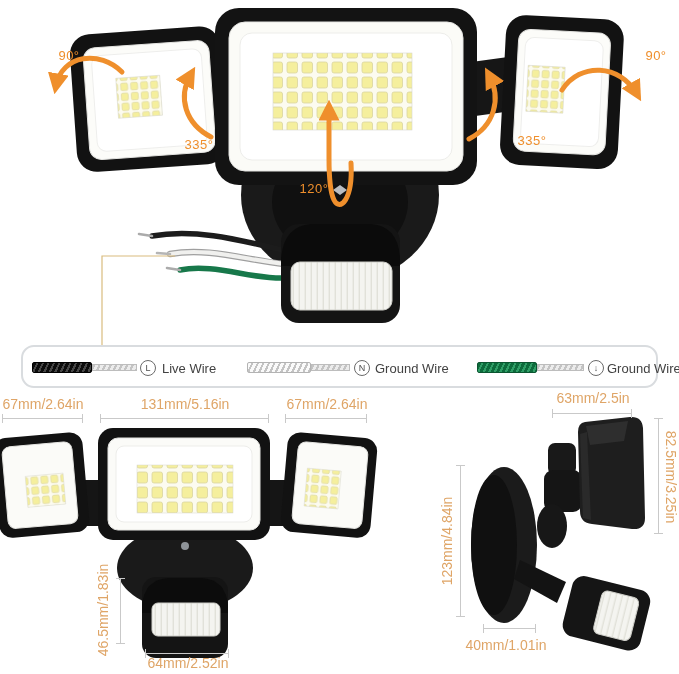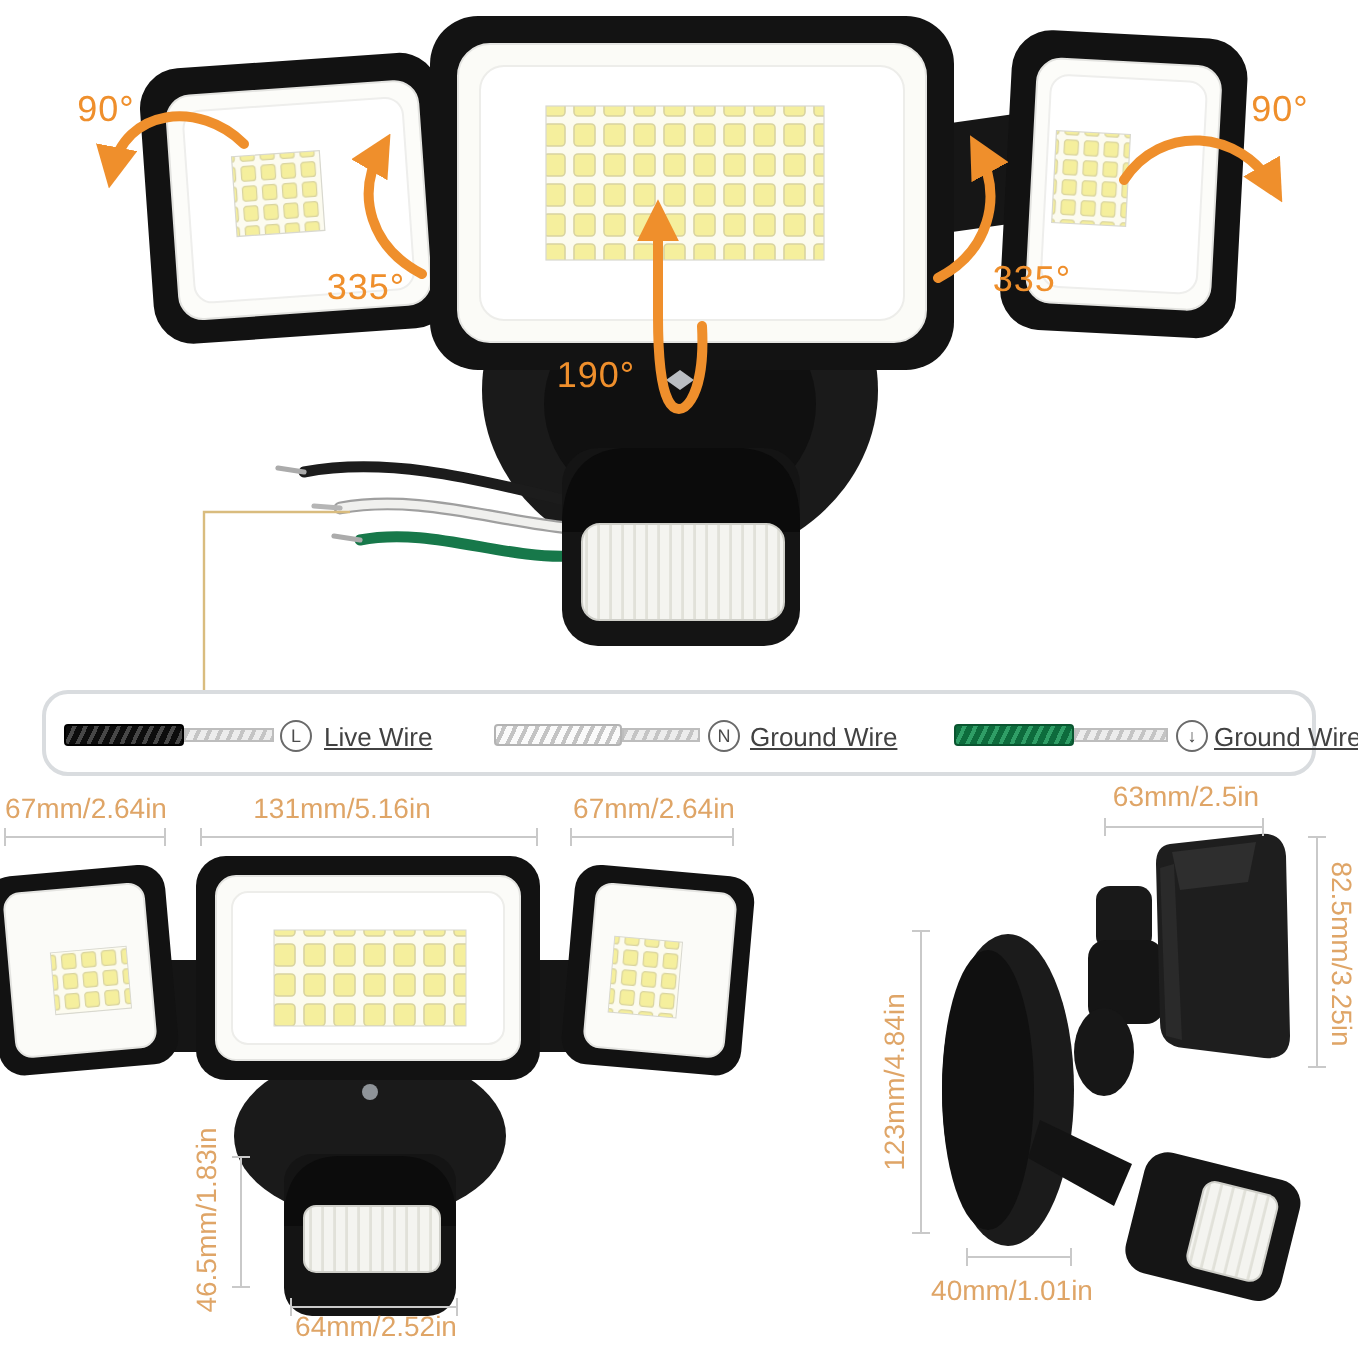--- a/index.html
+++ b/index.html
@@ -8,21 +8,21 @@
     --dimline:#C9C9C9;
   }
   html,body{margin:0;padding:0;background:#fff;}
   .stage{
     position:relative;width:679px;height:674px;background:#fff;overflow:hidden;
     font-family:"Liberation Sans",sans-serif;
   }
   .stage svg{position:absolute;display:block;}
   .angle{
     position:absolute;transform:translate(-50%,-50%);
-    color:var(--orange);font-size:18px;letter-spacing:.5px;white-space:nowrap;
+    color:var(--orange);font-size:13px;letter-spacing:.5px;white-space:nowrap;margin-left:16px;
   }
   .dim-label{
     position:absolute;transform:translate(-50%,-50%);
     color:var(--tan);font-size:14px;white-space:nowrap;
   }
   .dim-label.ccw{transform:translate(-50%,-50%) rotate(-90deg);}
   .dim-label.cw{transform:translate(-50%,-50%) rotate(90deg);}
   .dimh{
     position:absolute;height:9px;box-sizing:border-box;
     border-left:1px solid var(--dimline);border-right:1px solid var(--dimline);
@@ -43,21 +43,21 @@
   .braid.w-green{background:repeating-linear-gradient(115deg,#0d6b3c 0 3px,#2f9e66 3px 5px);border:1px solid #0a5530;}
   .strip{
     position:absolute;top:17px;height:7px;box-sizing:border-box;
     background:repeating-linear-gradient(115deg,#c4c4c4 0 2px,#ececec 2px 5px);
     border:1px solid #bdbdbd;
   }
   .wsym{
     position:absolute;top:13px;width:14px;height:14px;border:1px solid #6a6a6a;border-radius:50%;
     color:#4c4c4c;font-size:9px;line-height:14px;text-align:center;
   }
-  .wlabel{position:absolute;top:14px;color:#424242;font-size:13px;white-space:nowrap;text-decoration:underline;}
+  .wlabel{position:absolute;top:14px;color:#424242;font-size:13px;white-space:nowrap;}
 </style>
 </head>
 <body>
 
 <div class="stage">
 
   <svg width="0" height="0" aria-hidden="true">
     <defs>
       <pattern id="ledL" width="15" height="15" patternUnits="userSpaceOnUse">
         <rect width="15" height="15" fill="#fcfbef"></rect>
@@ -133,21 +133,21 @@
       <path d="M122,72 C100,50 62,54 56,86" marker-end="url(#ah)"></path>
       <path d="M211,137 C186,124 177,98 191,74" marker-end="url(#ah)"></path>
       <path d="M469,139 C494,126 502,99 489,75" marker-end="url(#ah)"></path>
       <path d="M562,90 C580,62 620,64 637,94" marker-end="url(#ah)"></path>
       <path d="M351,163 C353,200 340,212 334,200 C330,192 329,172 329,158 L329,108" marker-end="url(#ah)"></path>
     </g>
   </svg>
 
   <div class="angle" style="left:53px;top:55px">90°</div>
   <div class="angle" style="left:183px;top:144px">335°</div>
-  <div class="angle" style="left:298px;top:188px">190°</div>
+  <div class="angle" style="left:298px;top:188px">120°</div>
   <div class="angle" style="left:516px;top:140px">335°</div>
   <div class="angle" style="left:640px;top:55px">90°</div>
 
   <div class="legend">
     <div class="braid w-black" style="left:9px;width:60px"></div>
     <div class="strip" style="left:69px;width:45px"></div>
     <div class="wsym" style="left:117px">L</div>
     <div class="wlabel" style="left:139px">Live Wire</div>
 
     <div class="braid w-white" style="left:224px;width:64px"></div>
@@ -191,21 +191,21 @@
     </g>
   </svg>
 
   <div class="dimh" style="left:2px;top:414px;width:81px"></div>
   <div class="dimh" style="left:100px;top:414px;width:169px"></div>
   <div class="dimh" style="left:285px;top:414px;width:82px"></div>
   <div class="dimv" style="left:116px;top:578px;height:66px"></div>
   <div class="dimh" style="left:145px;top:649px;width:84px"></div>
 
   <div class="dim-label" style="left:43px;top:404px">67mm/2.64in</div>
-  <div class="dim-label" style="left:171px;top:404px">131mm/5.16in</div>
+  <div class="dim-label" style="left:185px;top:404px">131mm/5.16in</div>
   <div class="dim-label" style="left:327px;top:404px">67mm/2.64in</div>
   <div class="dim-label ccw" style="left:103px;top:610px">46.5mm/1.83in</div>
   <div class="dim-label" style="left:188px;top:663px">64mm/2.52in</div>
 
   <svg width="259" height="264" viewBox="0 0 259 264" style="left:420px;top:410px">
     <g>
       <ellipse cx="84" cy="135" rx="33" ry="78" fill="#1b1b1b"></ellipse>
       <ellipse cx="74" cy="135" rx="23" ry="70" fill="#101010"></ellipse>
     </g>
     <g>

